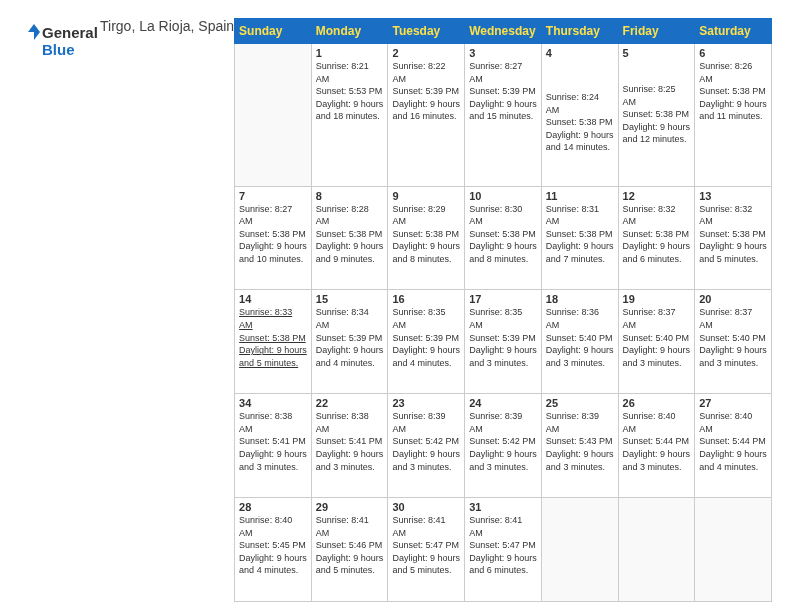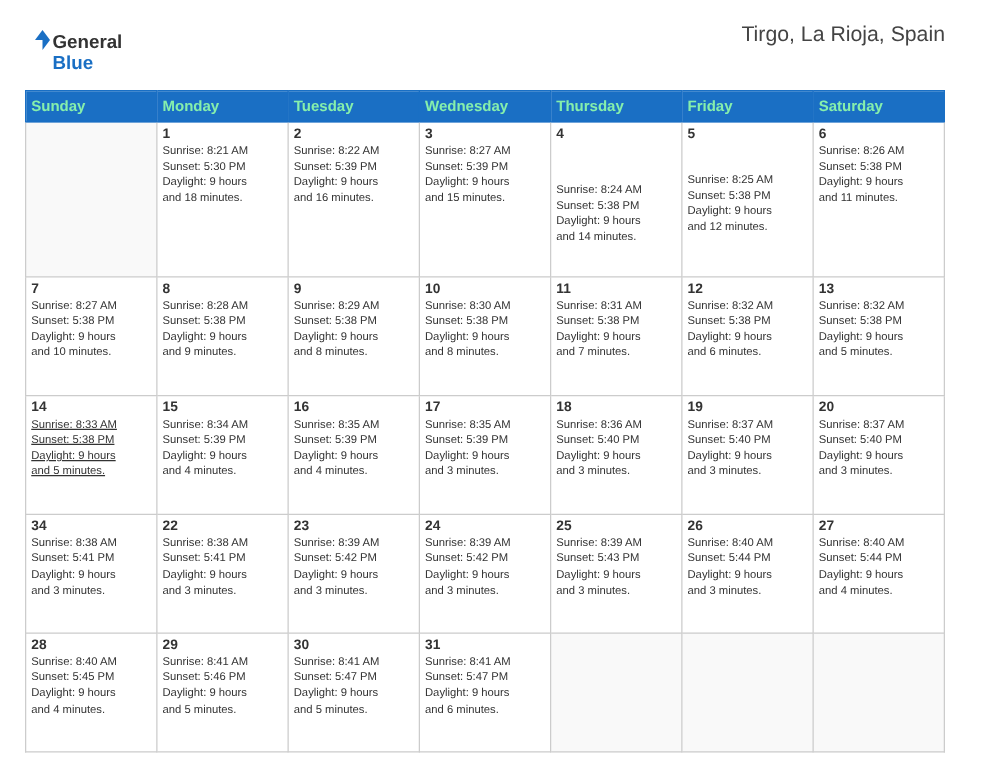--- a/index.html
+++ b/index.html
@@ -6,54 +6,54 @@
     body {
       width: 792px;
       height: 612px;
       font-family: Arial, sans-serif;
       background: #fff;
       overflow: hidden;
     }
     .page {
       width: 792px;
       height: 612px;
-      padding: 18px 36px 10px 20px;
+      padding: 18px 20px 10px 20px;
       display: flex;
-      flex-direction: column;
+      flex-direction: row;
     }
     .header {
       display: flex;
       justify-content: space-between;
       align-items: flex-start;
       margin-bottom: 10px;
     }
     .logo {
       display: flex;
       align-items: center;
     }
     .title-block {
       text-align: right;
     }
     .month-title {
       font-size: 32px;
       font-weight: bold;
       color: #222;
     }
     .location {
-      font-size: 17px;
+      font-size: 14px;
       color: #444;
     }
     .calendar {
       width: 100%;
       border-collapse: collapse;
       flex: 1;
     }
     .calendar th {
       background: #1a6fc4;
-      color: #86efac;
+      color: #fde047;
       font-size: 12px;
       font-weight: bold;
       padding: 5px 4px;
       text-align: left;
       border: 1px solid #1a6fc4;
     }
     .calendar td {
       vertical-align: top;
       border: 1px solid #ccc;
       padding: 3px 4px;
@@ -108,21 +108,21 @@
           <th>Friday</th>
           <th>Saturday</th>
         </tr>
     </thead>
     <tbody id="calendar-body">
     <tr>
           <td class="empty"></td>
           <td>
             <span class="day-num">1</span>
             <div class="day-info" style="white-space: pre-line;">Sunrise: 8:21 AM
-Sunset: 5:30 PM
+Sunset: 5:53 PM
 Daylight: 9 hours
 and 18 minutes.</div>
           </td>
           <td>
             <span class="day-num">2</span>
             <div class="day-info" style="white-space: pre-line;">Sunrise: 8:22 AM
 Sunset: 5:39 PM
 Daylight: 9 hours
 and 16 minutes.</div>
           </td>

